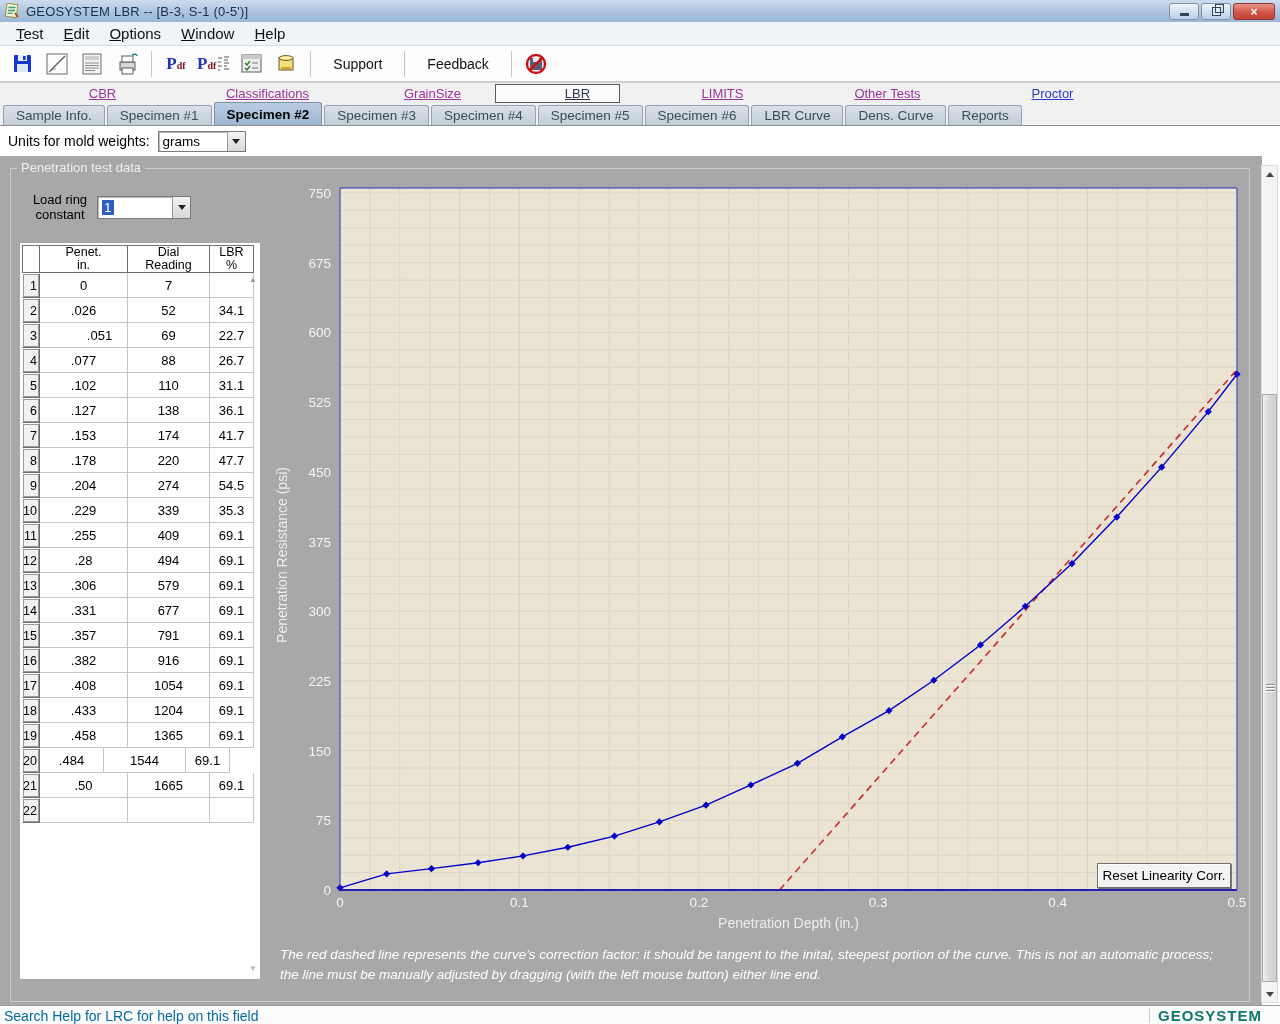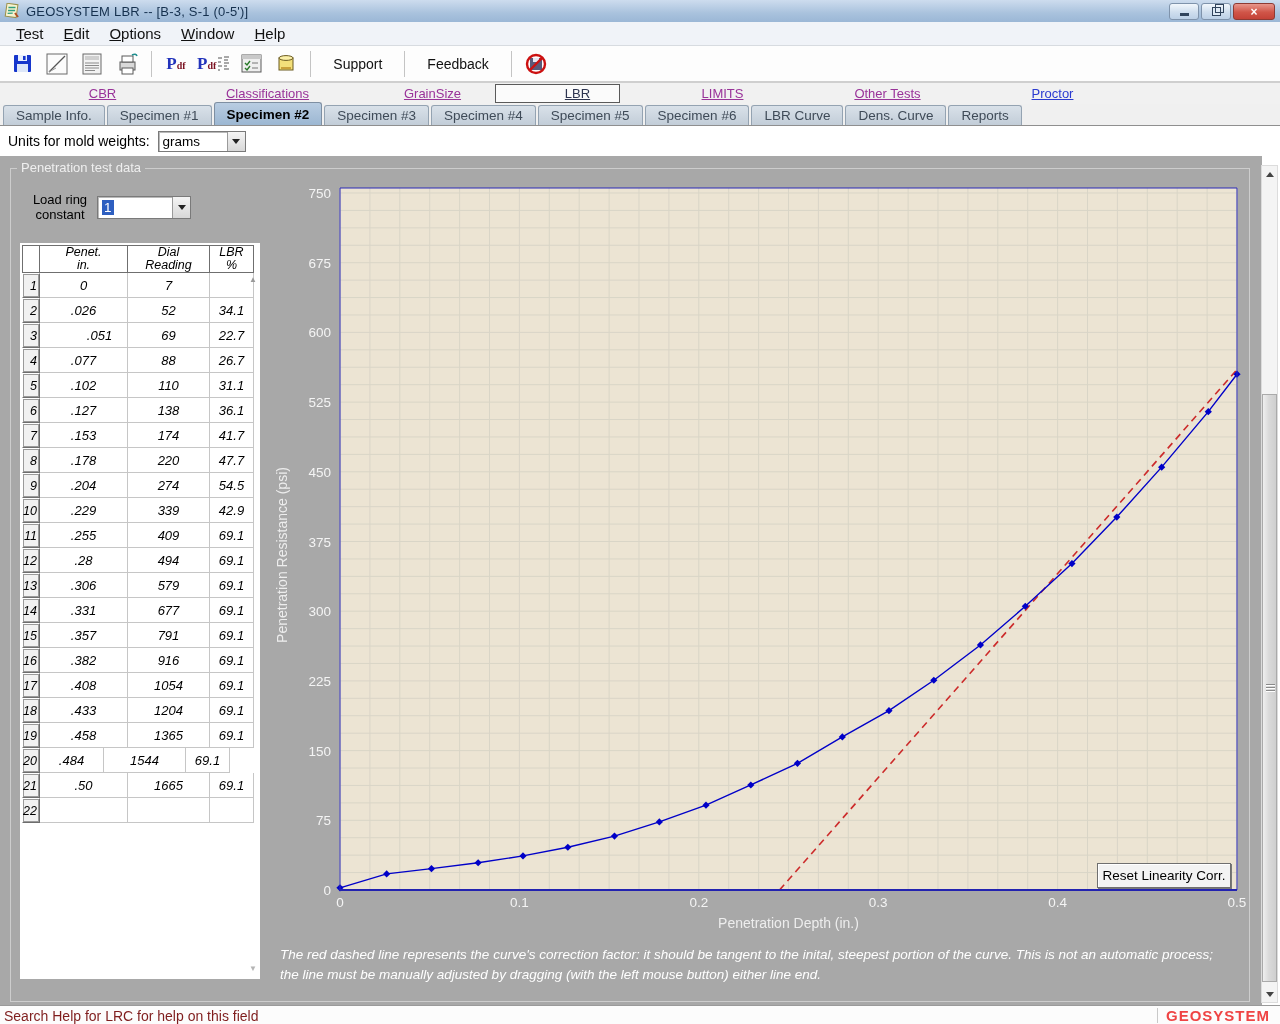--- a/index.html
+++ b/index.html
@@ -80,21 +80,21 @@
   .units-combo{width:88px;margin-left:8px;}
   
   .main{position:absolute;left:0;top:156px;width:1262px;height:849px;background:#a8a8a8;}
   .groupbox{position:absolute;left:10px;top:12px;width:1238px;height:832px;border:1px solid #cdcdcd;}
   .grouplabel{position:absolute;left:6px;top:-9px;background:#a8a8a8;padding:0 4px;color:#efefef;font-size:13px;}
   .lr-label{position:absolute;left:28px;top:36px;width:64px;text-align:center;color:#000000;font-size:13px;line-height:15px;}
   .lr-combo{position:absolute;left:97px;top:40px;width:94px;height:23px;}
   .lr-combo .val .sel{background:#2e5fc0;color:#fff;padding:0 2px;}
   
   .table-bg{position:absolute;left:20px;top:87px;width:240px;height:736px;background:#ffffff;}
-  .dtable{position:absolute;left:2px;top:2px;font-style:italic;}
+  .dtable{position:absolute;left:2px;top:2px;}
   .hrow{display:flex;}
   .hcell{
     background:#fff;border-right:1px solid #6f6f6f;border-bottom:1px solid #6f6f6f;border-top:1px solid #6f6f6f;
     font-size:12.5px;color:#000;text-align:center;line-height:13px;display:flex;flex-direction:column;justify-content:center;height:28px;box-sizing:border-box;
   }
   .hcell:first-child{border-left:1px solid #6f6f6f;}
   .drow{display:flex;}
   .ncell{
     width:18px;background:#f1f1f1;border:1px solid;border-color:#ffffff #6d6d6d #6d6d6d #ffffff;
     box-shadow:0 0 0 1px #9a9a9a inset;
@@ -128,23 +128,23 @@
     position:absolute;left:0px;top:228px;width:15px;height:588px;
     background:linear-gradient(90deg,#efefef,#dadada 45%,#cfcfcf);border:1px solid #aaaaaa;box-sizing:border-box;
   }
   .vs-grip{position:absolute;left:3px;top:50%;margin-top:-4px;width:9px;}
   .vs-grip div{height:1px;background:#8a8a8a;margin-bottom:2px;box-shadow:0 1px 0 #fff;}
   
   .statusbar{
     position:absolute;left:0;top:1005px;width:1280px;height:19px;background:#fcfcfc;
     border-top:1px solid #9a9a9a;display:flex;align-items:center;
   }
-  .statusbar .msg{font-size:14px;color:#7f1d1d;margin-left:4px;flex:1;}
+  .statusbar .msg{font-size:14px;color:#0369a1;margin-left:4px;flex:1;}
   .statusbar .sep{width:1px;height:15px;background:#c9c9c9;margin-right:8px;}
-  .statusbar .brand{font-size:15px;font-weight:bold;color:#ef4444;letter-spacing:1px;margin-right:14px;width:100px;}
+  .statusbar .brand{font-size:15px;font-weight:bold;color:#0f766e;letter-spacing:1px;margin-right:22px;width:100px;}
 </style>
 </head>
 <body>
 
 <div class="titlebar">
   <svg class="appicon" viewBox="0 0 16 16">
     <rect x="2" y="1" width="11" height="13" fill="#f7f3cf" stroke="#9a8f4a" stroke-width="1" transform="rotate(8 8 8)"></rect>
     <path d="M4 5 L11 4 M4 8 L11 7 M4 11 L9 10" stroke="#2f9f7f" stroke-width="1.4" fill="none" transform="rotate(8 8 8)"></path>
     <path d="M11 10 L14 14" stroke="#b05020" stroke-width="2"></path>
   </svg>
@@ -380,21 +380,21 @@
         <div class="drow">
           <div class="ncell">9</div>
           <div class="dcell" style="width: 88px;">.204</div>
           <div class="dcell" style="width: 82px;">274</div>
           <div class="dcell" style="width: 44px;">54.5</div>
         </div>
         <div class="drow">
           <div class="ncell">10</div>
           <div class="dcell" style="width: 88px;">.229</div>
           <div class="dcell" style="width: 82px; text-align: right;">339</div>
-          <div class="dcell" style="width: 44px;">42.9</div>
+          <div class="dcell" style="width: 44px;">35.3</div>
         </div>
         <div class="drow">
           <div class="ncell">11</div>
           <div class="dcell" style="width: 88px;">.255</div>
           <div class="dcell" style="width: 82px;">409</div>
           <div class="dcell" style="width: 44px;">69.1</div>
         </div>
         <div class="drow">
           <div class="ncell">12</div>
           <div class="dcell" style="width: 88px;">.28</div>

